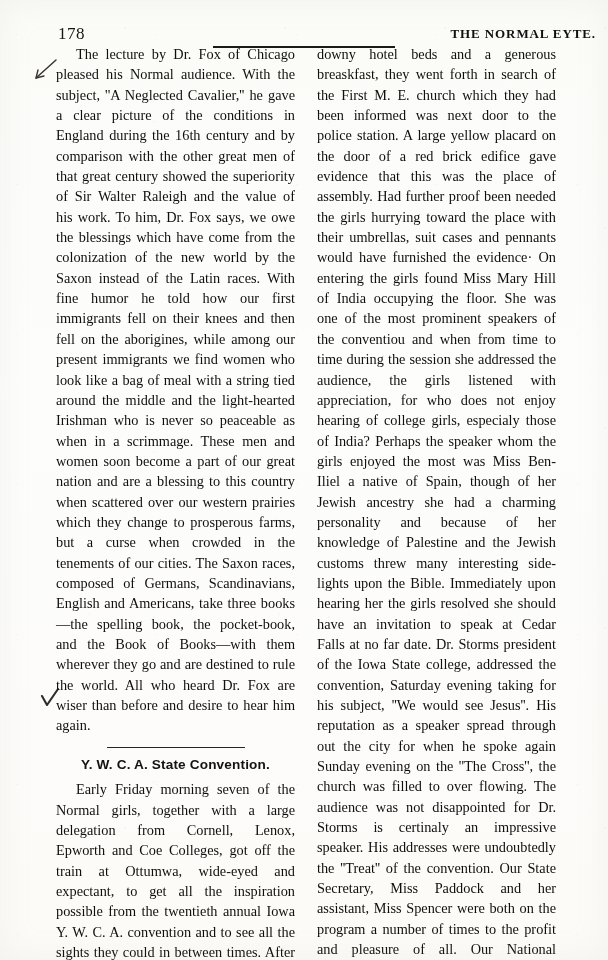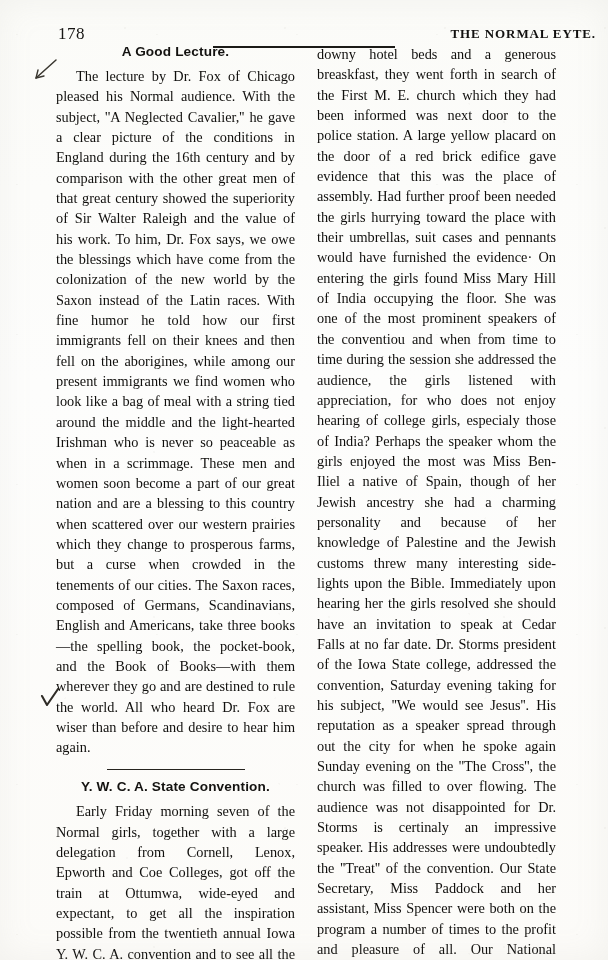--- a/index.html
+++ b/index.html
@@ -166,21 +166,20 @@
     <path d="M4 20 L12 18 M4 20 L6 12" stroke="#3a3730" stroke-width="1.4" fill="none" stroke-linecap="round"></path>
   </svg>
 
   <svg class="margin-mark mark-check" viewBox="0 0 20 22">
     <path d="M2 8 L7 17 L18 1" stroke="#2f2c27" stroke-width="2.1" fill="none" stroke-linecap="round" stroke-linejoin="round"></path>
   </svg>
 
   <div class="columns">
 
     <div class="col">
-      <h2 class="section-title">A Good Lecture.</h2>
 
       <p class="body">The lecture by Dr. Fox of Chicago pleased his Normal audience. With the subject, ''A Neglected Cavalier,'' he gave a clear picture of the conditions in England during the 16th century and by comparison with the other great men of that great century showed the superiority of Sir Walter Raleigh and the value of his work. To him, Dr. Fox says, we owe the blessings which have come from the colonization of the new world by the Saxon instead of the Latin races. With fine humor he told how our first immigrants fell on their knees and then fell on the aborigines, while among our present immigrants we find women who look like a bag of meal with a string tied around the middle and the light-hearted Irishman who is never so peaceable as when in a scrimmage. These men and women soon become a part of our great nation and are a blessing to this country when scattered over our western prairies which they change to prosperous farms, but a curse when crowded in the tenements of our cities. The Saxon races, composed of Germans, Scandinavians, English and Americans, take three books—the spelling book, the pocket-book, and the Book of Books—with them wherever they go and are destined to rule the world. All who heard Dr. Fox are wiser than before and desire to hear him again.</p>
 
       <div class="section-rule"></div>
 
       <h2 class="section-title second">Y. W. C. A. State Convention.</h2>
 
       <p class="body">Early Friday morning seven of the Normal girls, together with a large delegation from Cornell, Lenox, Epworth and Coe Colleges, got off the train at Ottumwa, wide-eyed and expectant, to get all the inspiration possible from the twentieth annual Iowa Y. W. C. A. convention and to see all the sights they could in between times. After three or four hours sleep wrested from the usual</p>
     </div>
 

